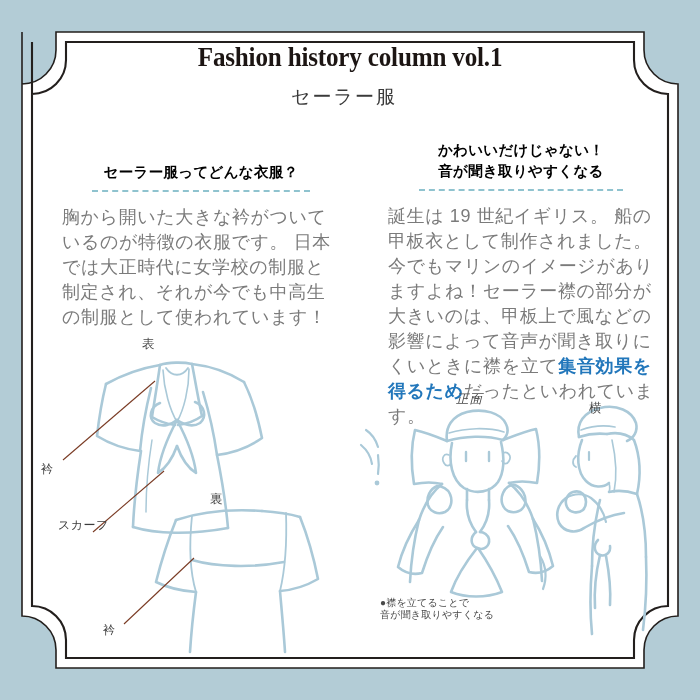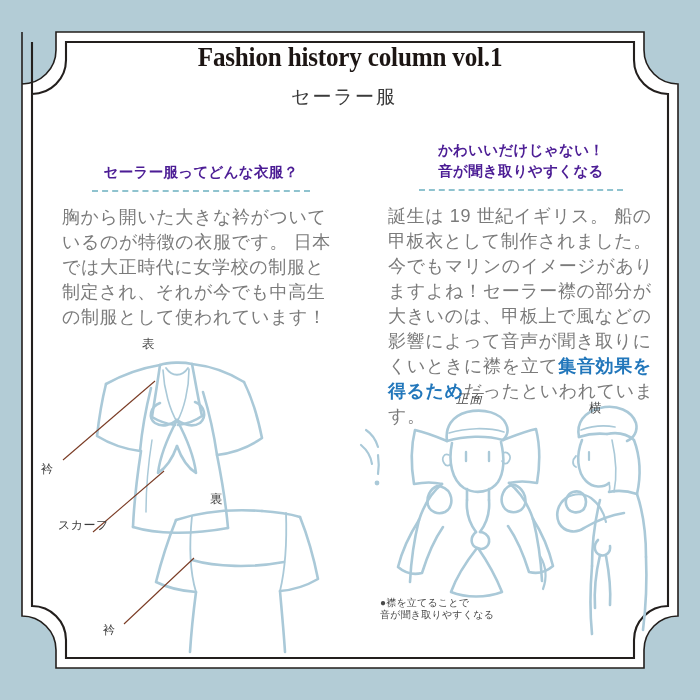--- a/index.html
+++ b/index.html
@@ -68,21 +68,21 @@
     position: absolute;
     top: 140px;
   }
   .col-left  { left: 62px;  width: 278px; }
   .col-right { left: 388px; width: 266px; }
 
   .col-head {
     text-align: center;
     font-weight: bold;
     font-size: 14.5px;
-    color: #4c1d95;
+    color: #000000;
     line-height: 21px;
     letter-spacing: 0.3px;
   }
   .col-left .col-head { padding-top: 22px; }
 
   .rule {
     margin: 7px auto 0 auto;
     height: 0;
     border-top: 2px dashed #8fc3cf;
   }

